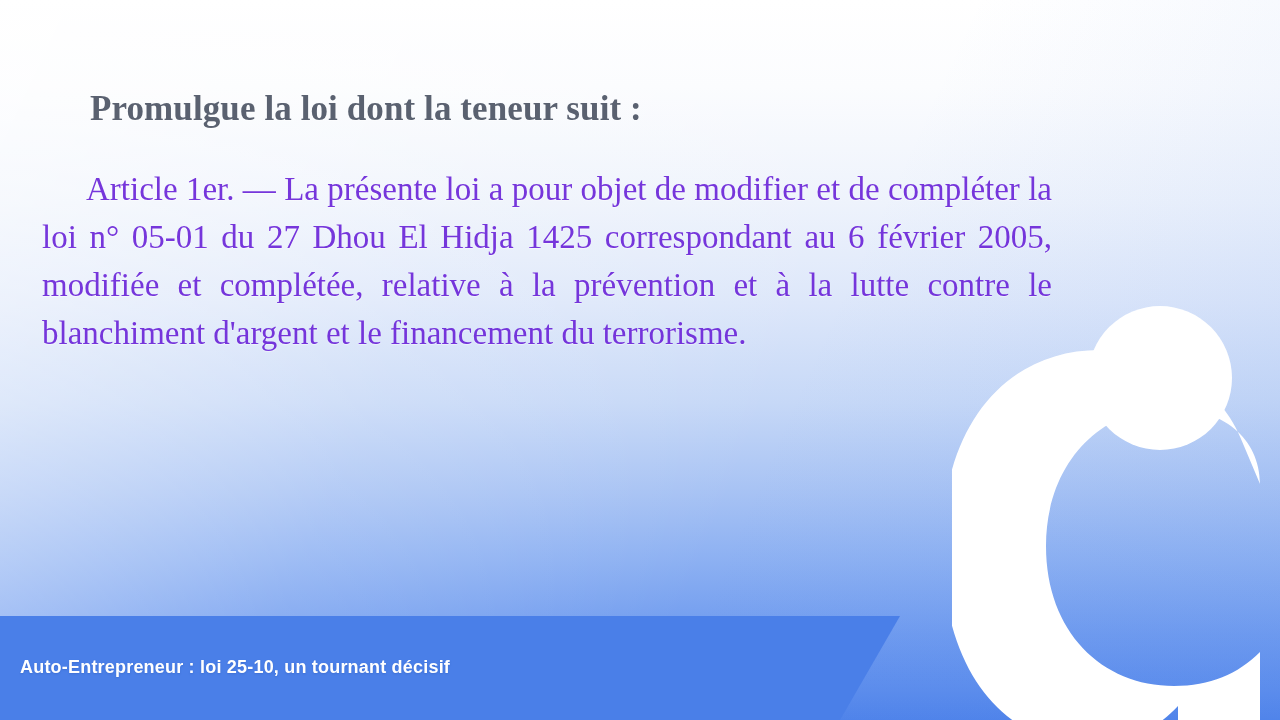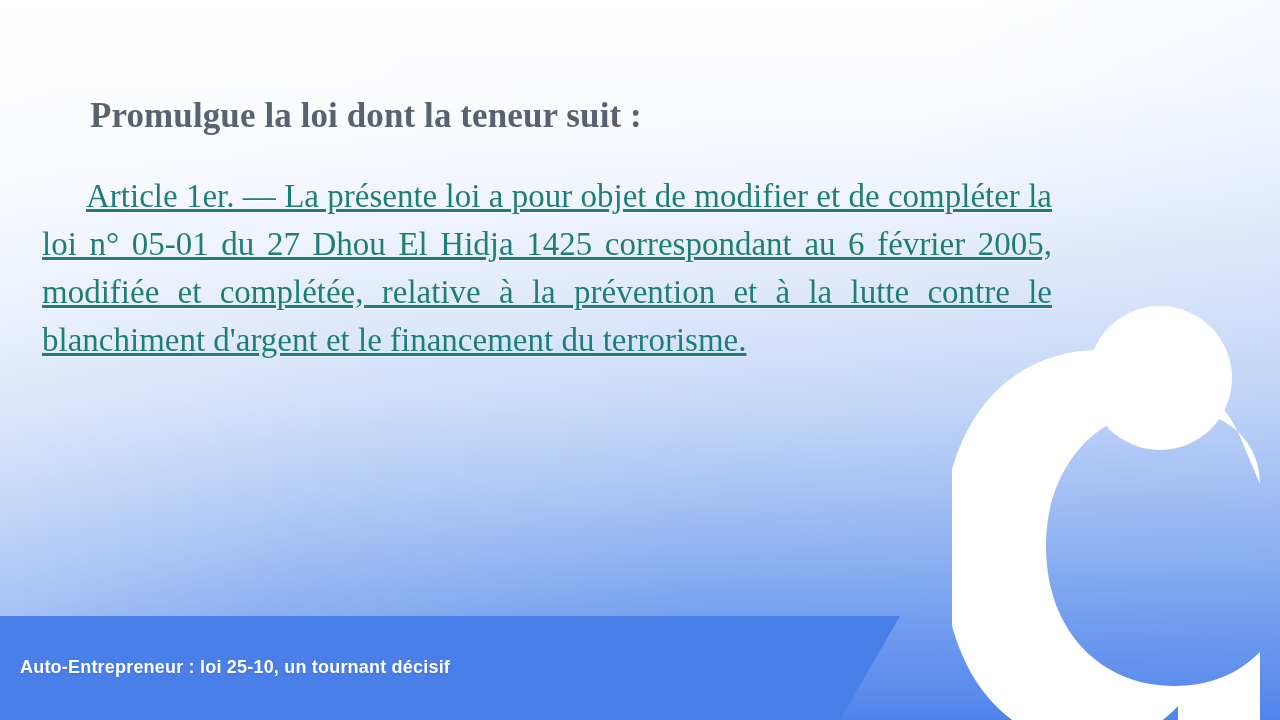--- a/index.html
+++ b/index.html
@@ -39,42 +39,41 @@
         rgba(255,255,255,0.55) 0%,
         rgba(255,255,255,0.15) 35%,
         rgba(255,255,255,0.0) 60%,
         rgba(90,140,235,0.10) 100%);
   }
 
   
   .doc-text {
     position: absolute;
     left: 42px;
-    top: 95px;
+    top: 88px;
     width: 1010px;
     color: #5d6775;
     opacity: 0.93;
     font-family: "Liberation Serif", serif;
     text-shadow: 0 1px 1px rgba(255,255,255,0.55);
   }
   .doc-heading {
     font-weight: bold;
     font-size: 35px;
     line-height: 1.22;
     color: #4e5666;
     margin: 0 0 34px 48px;
     letter-spacing: 0.1px;
   }
   .doc-body {
     font-size: 33px;
     line-height: 1.46;
     text-align: justify;
-    color: #0f766e;
+    color: #6d28d9;
     margin: 0;
-    text-decoration: underline;
   }
 
   
   .mark-a {
     position: absolute;
     right: -12px;
     bottom: -46px;
     width: 340px;
     height: 620px;
     pointer-events: none;

